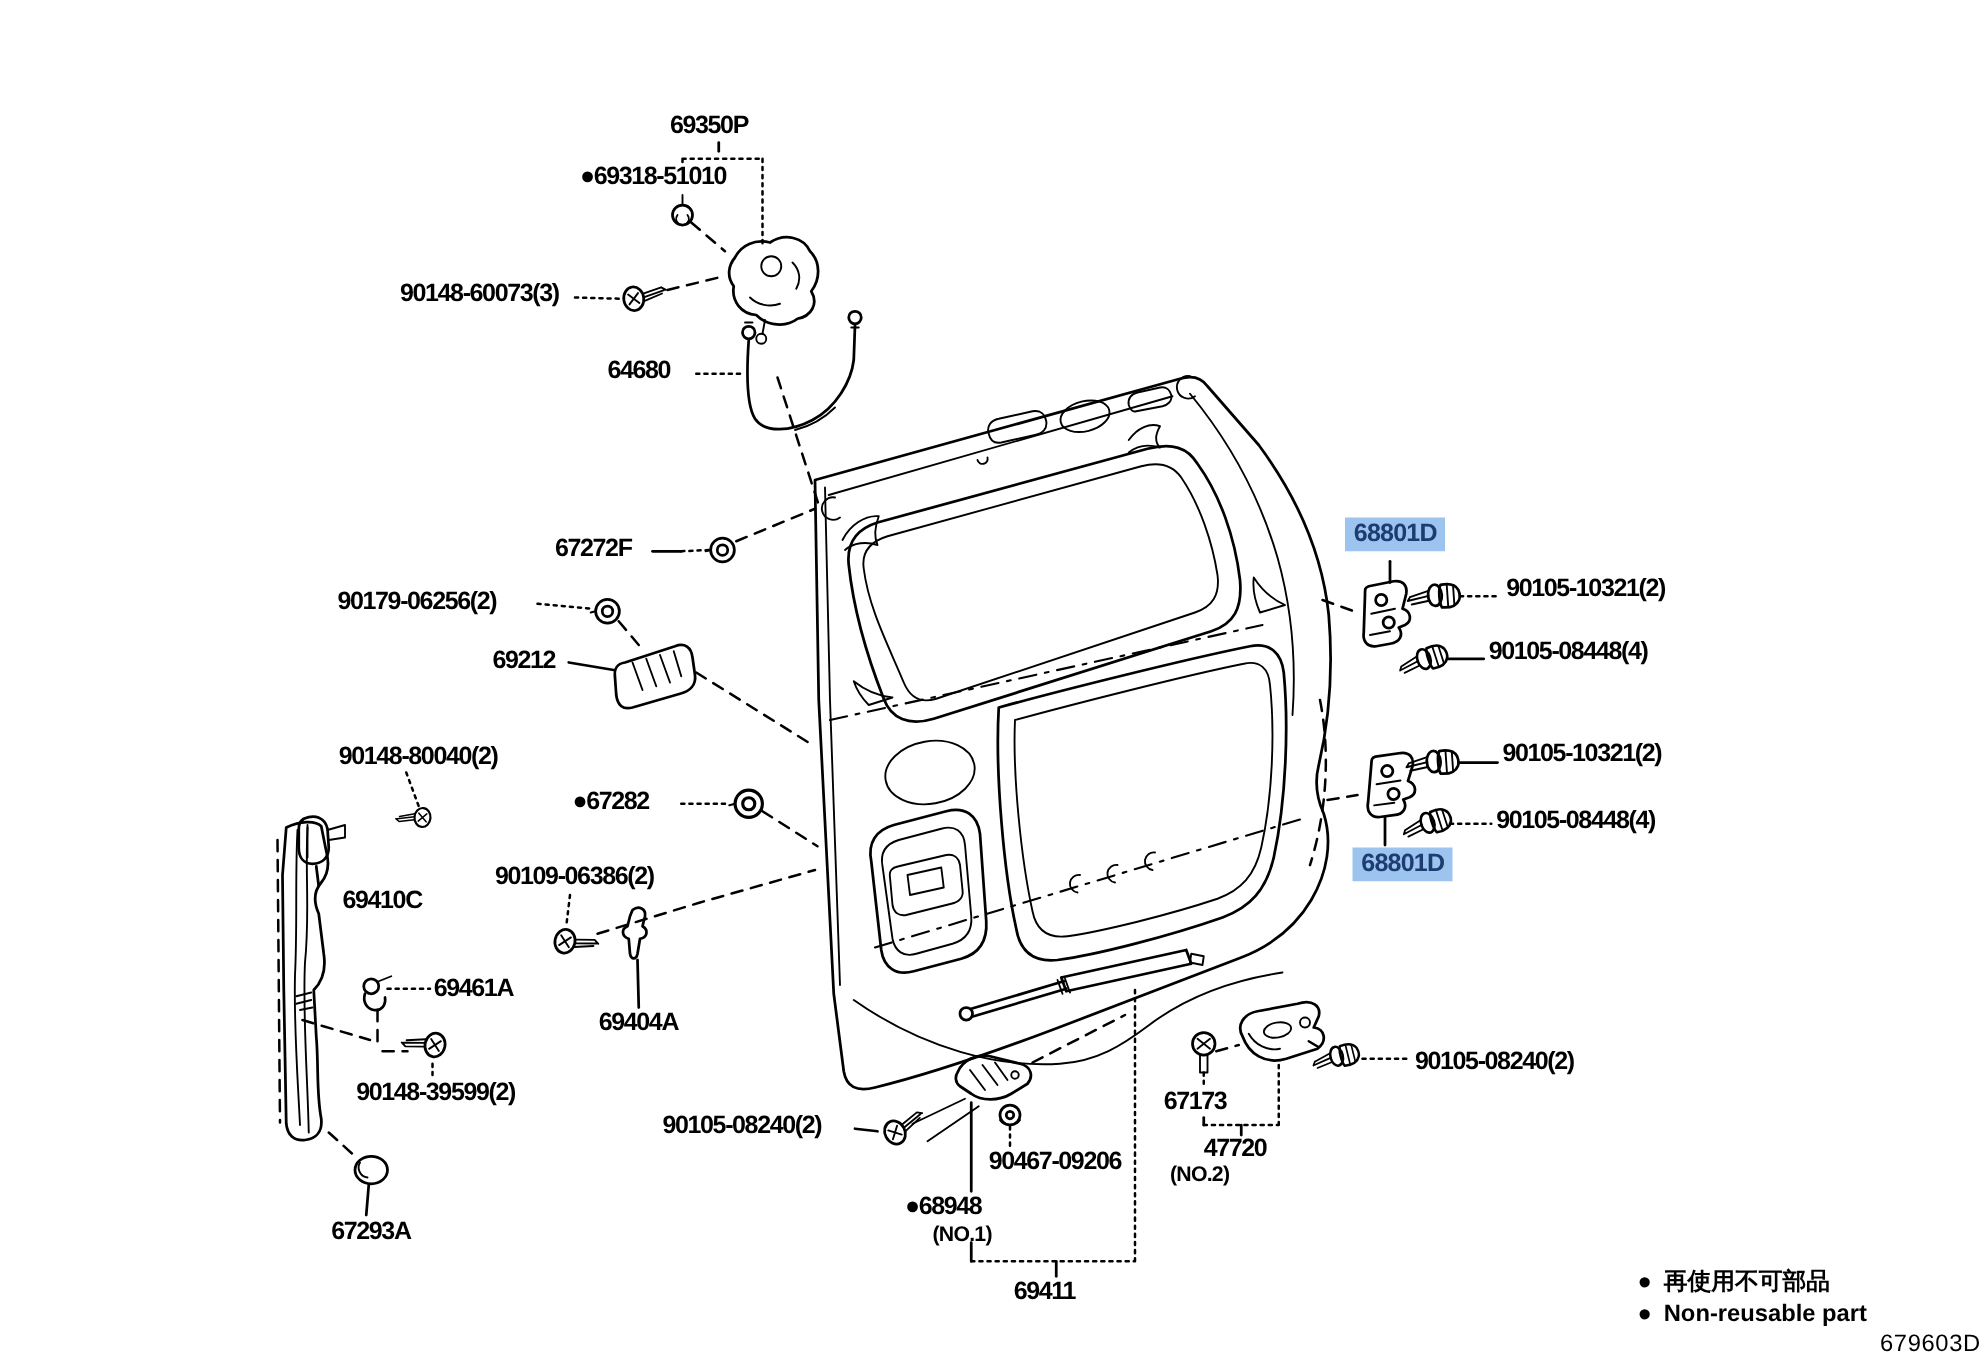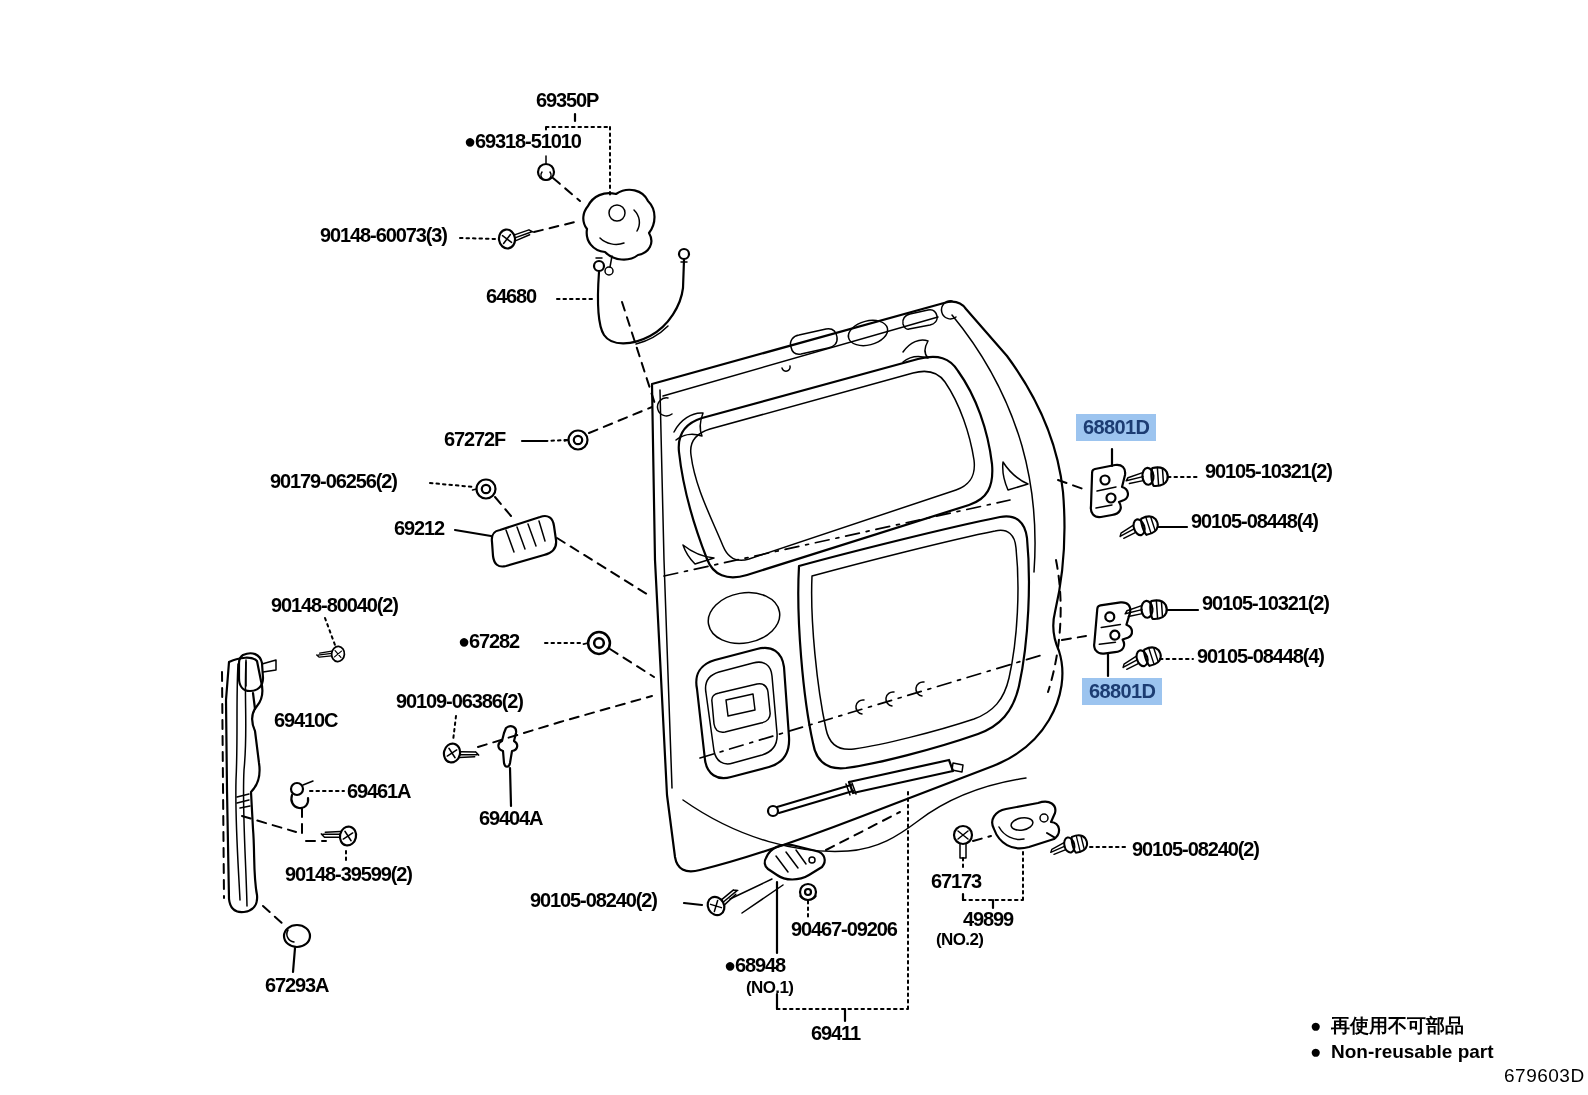--- a/index.html
+++ b/index.html
@@ -285,21 +285,21 @@
       <div class="plabel" style="left: 347px; top: 781px;">69461A</div>
       <div class="plabel" style="left: 479px; top: 808px;">69404A</div>
       <div class="plabel" style="left: 285px; top: 864px;">90148-39599(2)</div>
       <div class="plabel" style="left: 265px; top: 975px;">67293A</div>
       <div class="plabel" style="left: 530px; top: 890px;">90105-08240(2)</div>
       <div class="plabel" style="left: 751px; top: 919px; margin-left: 40px;">90467-09206</div>
       <div class="plabel" style="left: 724px; top: 955px;">●68948</div>
       <div class="plabel sub" style="left: 746px; top: 979px;">(NO.1)</div>
       <div class="plabel" style="left: 811px; top: 1023px;">69411</div>
       <div class="plabel" style="left: 931px; top: 871px;">67173</div>
-      <div class="plabel" style="left: 963px; top: 909px;">49899</div>
+      <div class="plabel" style="left: 963px; top: 909px;">47720</div>
       <div class="plabel sub" style="left: 936px; top: 931px;">(NO.2)</div>
       <div class="plabel" style="left: 1132px; top: 839px;">90105-08240(2)</div>
       <div class="plabel hl" style="left: 1076px; top: 414px;">68801D</div>
       <div class="plabel" style="left: 1205px; top: 461px;">90105-10321(2)</div>
       <div class="plabel" style="left: 1191px; top: 511px;">90105-08448(4)</div>
       <div class="plabel" style="left: 1202px; top: 593px;">90105-10321(2)</div>
       <div class="plabel" style="left: 1197px; top: 646px;">90105-08448(4)</div>
       <div class="plabel hl" style="left: 1082px; top: 678px;">68801D</div>
       <div class="plabel legend" style="left: 1310px; top: 1016px;">● 再使用不可部品</div>
       <div class="plabel legend" style="left: 1310px; top: 1042px;">● Non-reusable part</div>

